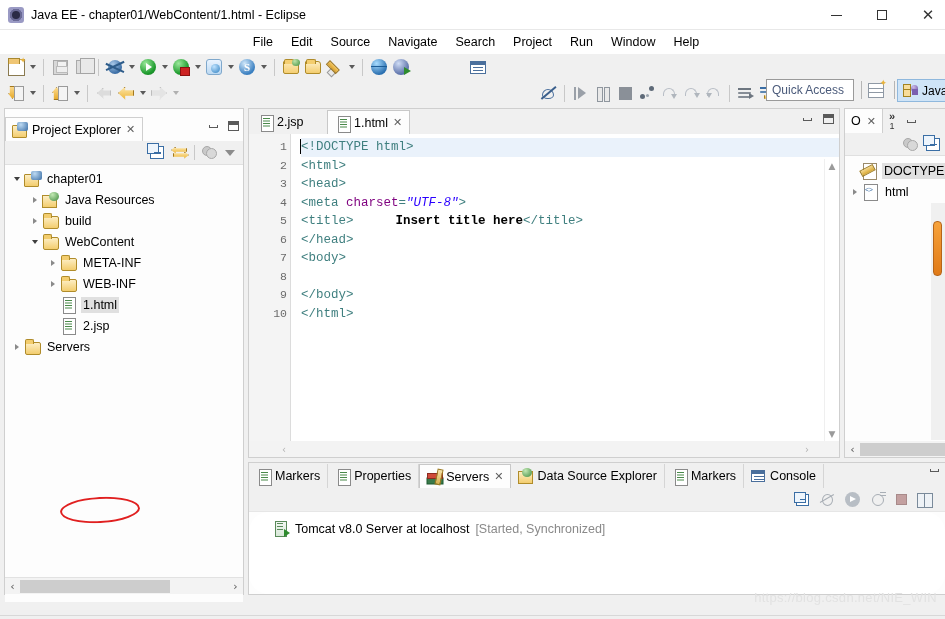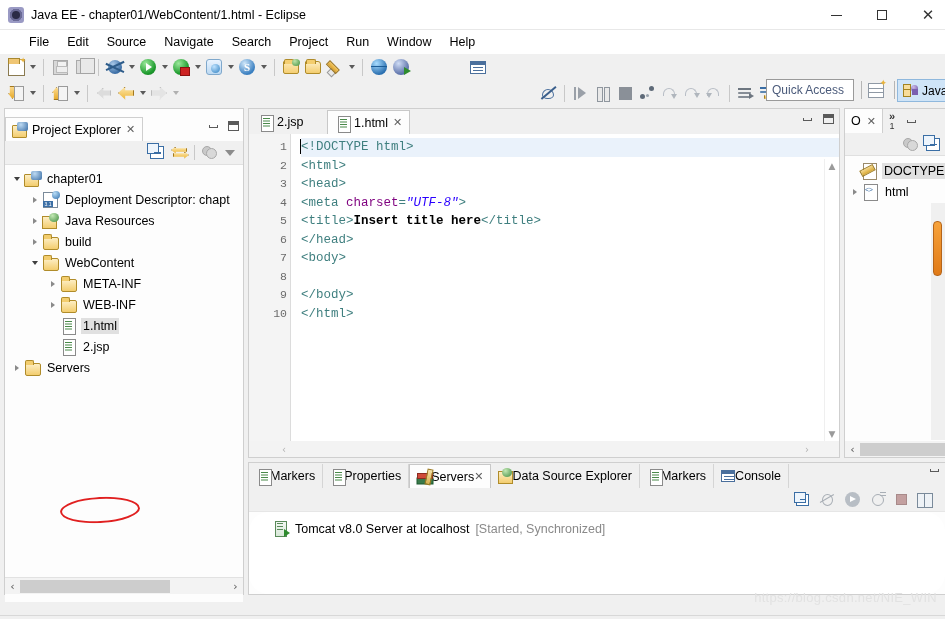--- a/index.html
+++ b/index.html
@@ -38,21 +38,21 @@
     width: 46px; height: 30px; display: flex; align-items: center; justify-content: center;
     font-size: 13px; color: #222; background: transparent; border: none; cursor: default;
   }
   .glyph-min { width: 11px; height: 1px; background: #333; display: block; }
   .glyph-max { width: 10px; height: 10px; border: 1.4px solid #333; display: block; }
   .glyph-close { font-size: 15px; line-height: 1; color: #333; font-family: "DejaVu Sans", sans-serif; }
 
   
   .menubar {
     position: absolute; left: 0; top: 30px; width: 945px; height: 24px;
-    background: #ffffff; display: flex; align-items: center; padding-left: 20px;
+    background: #ffffff; display: flex; align-items: center; padding-left: 7px; justify-content: center;
   }
   .menu-item {
     padding: 3px 9px; font-size: 12.5px; color: #000; white-space: nowrap; cursor: default;
   }
 
   
   .toolbar {
     position: absolute; left: 0; width: 945px; height: 26px;
     background: #f0f0f0; display: flex; align-items: center; padding-left: 5px;
   }
@@ -352,21 +352,21 @@
     font-family:"Liberation Mono", monospace; font-size:11.5px; color:#6b6b6b; text-align:right;
     flex:0 0 auto; }
   .gline { height:18.5px; line-height:18.5px; padding-right:3px; position:relative; }
   .code { flex:1; padding-top:4px; padding-left:10px; font-family:"Liberation Mono", monospace;
     font-size:12.5px; position:relative; overflow:hidden; }
   .cline { height:18.5px; line-height:18.5px; white-space:pre; }
   .cline.cur { background:#eaf2fb; }
   .t-tag { color:#3f7f7f; }
   .t-attr { color:#7f007f; }
   .t-val { color:#2a00ff; font-style:italic; }
-  .t-txt { color:#000; font-weight:bold; }
+  .t-txt { color:#000; font-weight:bold;margin-left:42px; }
   .t-dt { color:#3f7f7f; }
   .caret { position:absolute; left:9px; top:5px; width:1.3px; height:15px; background:#000; }
 
   .ed-vscroll { position:absolute; right:0; top:25px; width:15px; bottom:16px; background:#fff;
     border-left:1px solid #efefef; }
   .ed-vs-up, .ed-vs-dn { height:14px; display:flex; align-items:center; justify-content:center;
     font-size:9px; color:#9a9a9a; font-family:"DejaVu Sans", sans-serif; }
   .ed-hscroll { position:absolute; left:0; right:0; bottom:0; height:16px; background:#f3f3f3;
     display:flex; align-items:center; }
   .ed-sb-arrow { width:24px; height:16px; display:flex; align-items:center; justify-content:center;
@@ -398,21 +398,21 @@
   .ol-vscroll { position:absolute; right:0; top:47px; width:14px; bottom:17px; background:#f0f0f0; }
   .ol-vthumb { position:absolute; left:2px; top:18px; width:9px; height:55px;
     background:linear-gradient(#f7a23a,#e07a18); border:1px solid #b5651a; border-radius:4px; }
   .ol-hscroll { position:absolute; left:0; right:0; bottom:0; height:16px; background:#f3f3f3;
     display:flex; align-items:center; }
 
   
   #bottom-panel { left:248px; top:356px; width:697px; height:133px; border:1px solid #cfcfcf;
     border-right:none; background:#fdfdfd; }
   .bp-tabbar { height:25px; background:#f0f0f0; position:relative; display:flex; align-items:flex-end; }
-  .bp-tab { height:24px; display:flex; align-items:center; padding:0 7px;
+  .bp-tab { height:24px; display:flex; align-items:center; gap:5px; padding:0 7px;
     font-size:12.5px; white-space:nowrap; border-right:1px solid #d5d5d5; background:#f0f0f0; }
   .bp-tab.active { background:#fdfdfd; border-left:1px solid #c8c8c8; border-right:1px solid #c8c8c8;
     border-top:1px solid #c8c8c8; }
   .bp-actions { position:absolute; right:6px; top:6px; }
   .bp-toolbar { height:24px; background:#f0f0f0; border-bottom:1px solid #e6e6e6;
     display:flex; align-items:center; justify-content:flex-end; gap:10px; padding-right:12px; }
   .bp-content { height:calc(100% - 49px); background:#fff; padding-top:9px;border-radius:20px; }
   .server-row { display:flex; align-items:center; gap:6px; padding-left:24px; font-size:12.5px; }
   .server-status { color:#8a8a8a; }
   .ni-server { width:16px;height:16px;position:relative; }
@@ -638,29 +638,20 @@
       <div class="tree">
 
         <div class="node" style="padding-left:4px">
           <span class="twisty open">
               <i></i>
             </span>
           <span class="node-icon ni-project"></span>
           <span class="node-label">chapter01</span>
         </div>
 
-        <div class="node" style="padding-left:22px">
-          <span class="twisty closed">
-              <i></i>
-            </span>
-          <span class="node-icon ni-deploy">
-              <i class="ni-deploy-ball"></i>
-            </span>
-          <span class="node-label">Deployment Descriptor: chapt</span>
-        </div>
 
 
         <div class="node" style="padding-left:22px">
           <span class="twisty closed">
               <i></i>
             </span>
           <span class="node-icon ni-javares"></span>
           <span class="node-label">Java Resources</span>
         </div>
 

